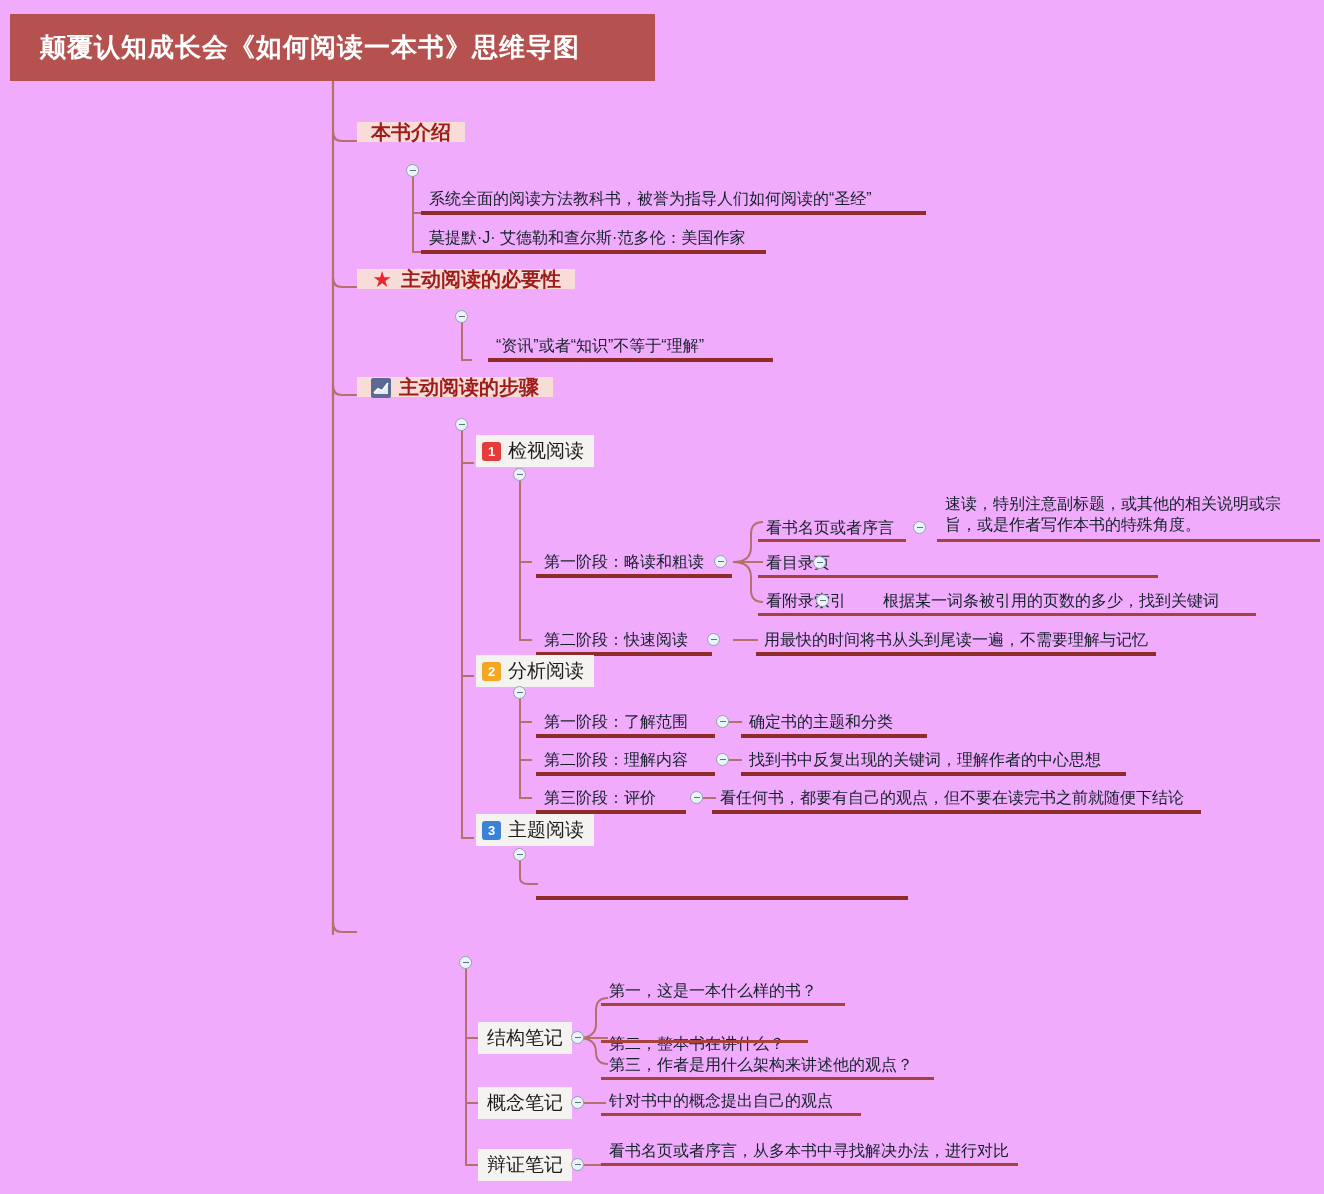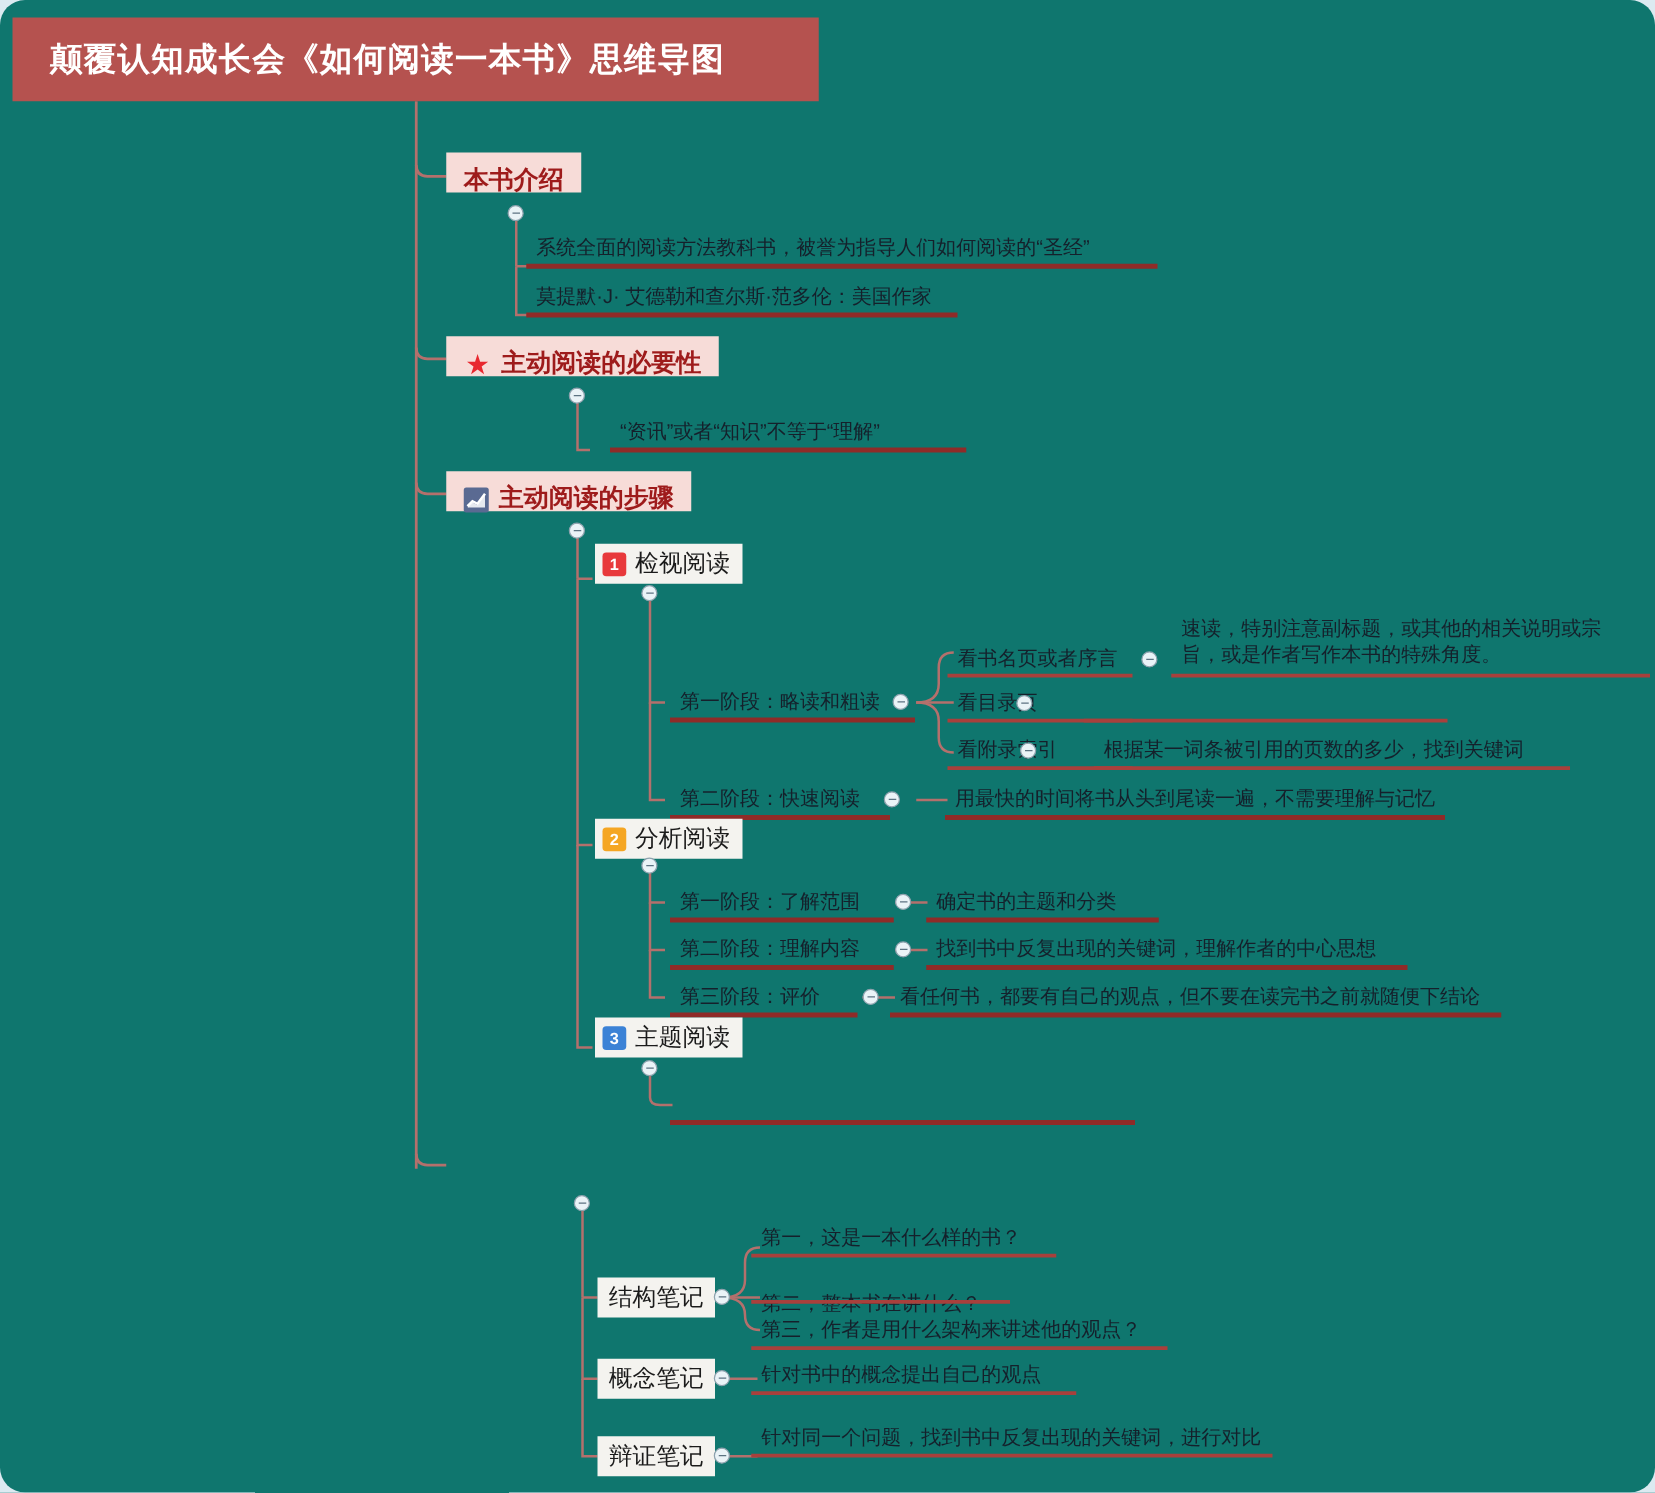--- a/index.html
+++ b/index.html
@@ -7,22 +7,21 @@
     margin: 0; padding: 0;
     width: 1324px; height: 1194px;
     background: #dceaf1;
     font-family: "Liberation Sans", "DejaVu Sans", sans-serif;
     overflow: hidden;
   }
   #stage {
     position: relative;
     width: 1324px;
     height: 1194px;
-    background: #0f766e;
-    border-radius: 20px;
+    background: #f0abfc;
   }
   #wires {
     position: absolute;
     left: 0; top: 0;
     width: 1324px; height: 1194px;
     pointer-events: none;
   }
 
   
   .root-title {
@@ -39,23 +38,23 @@
     padding-left: 30px;
   }
 
   
   .topic1 {
     position: absolute;
     background: #f7dcd8;
     color: #9e1b1b;
     font-size: 20px;
     font-weight: bold;
-    height: 32px;
-    display: flex;
-    align-items: flex-end;
+    height: 20px;
+    display: flex;
+    align-items: flex-start;
     padding: 0 14px;
     white-space: nowrap;
   }
   .topic1 .t1-label { line-height: 1; }
 
   
   .ic {
     display: inline-block;
     width: 20px; height: 20px;
     margin-right: 8px;
@@ -340,16 +339,16 @@
     <span>概念笔记</span>
   </div>
   <div class="dot" style="left:571px; top:1096px;"></div>
   <div class="node" style="left:605px; top:1090px;">针对书中的概念提出自己的观点</div>
   <div class="uline thin" style="left:601px; top:1113px; width:260px;"></div>
 
   <div class="labelbox" style="left:478px; top:1149px;">
     <span>辩证笔记</span>
   </div>
   <div class="dot" style="left:571px; top:1158px;"></div>
-  <div class="node" style="left:605px; top:1140px;">针对同一个问题，找到书中反复出现的关键词，进行对比</div>
+  <div class="node" style="left:605px; top:1140px;">看书名页或者序言，从多本书中寻找解决办法，进行对比</div>
   <div class="uline thin" style="left:601px; top:1163px; width:417px;"></div>
 
 </div>
 
 </body></html>

